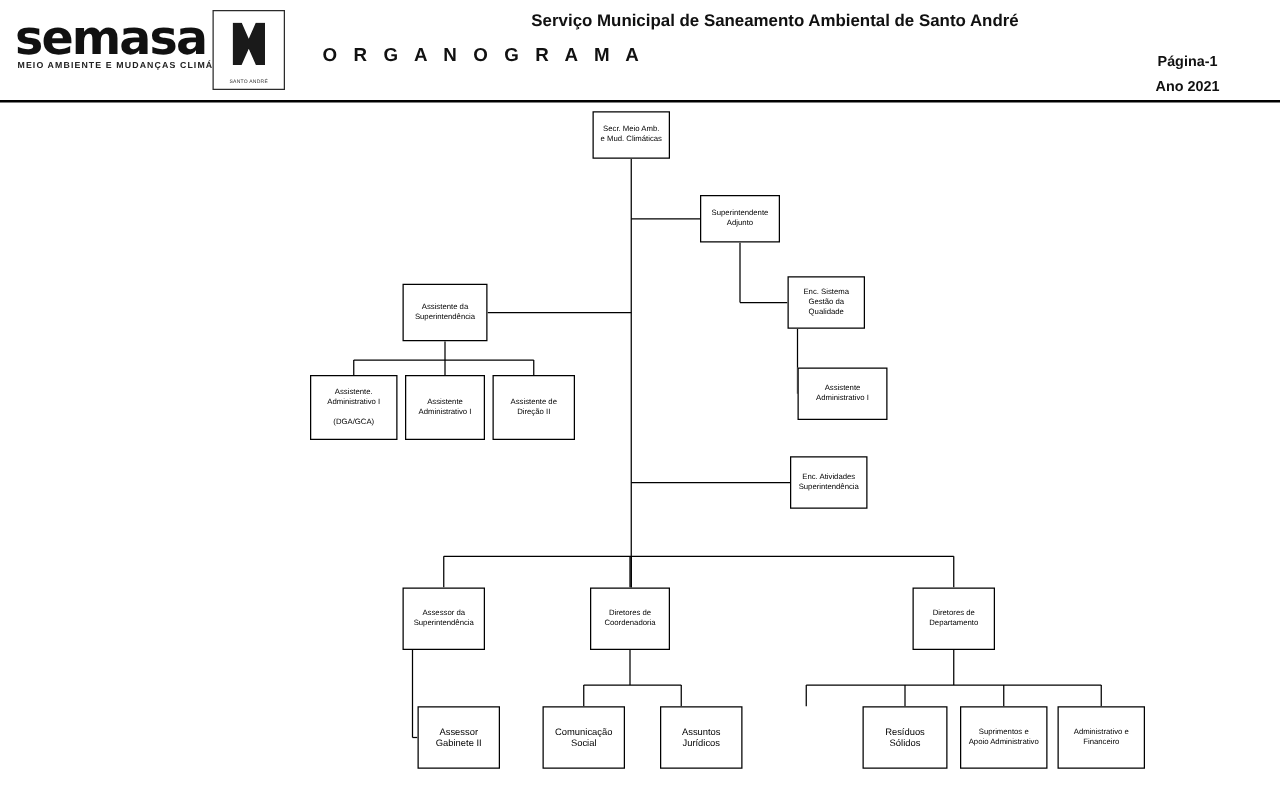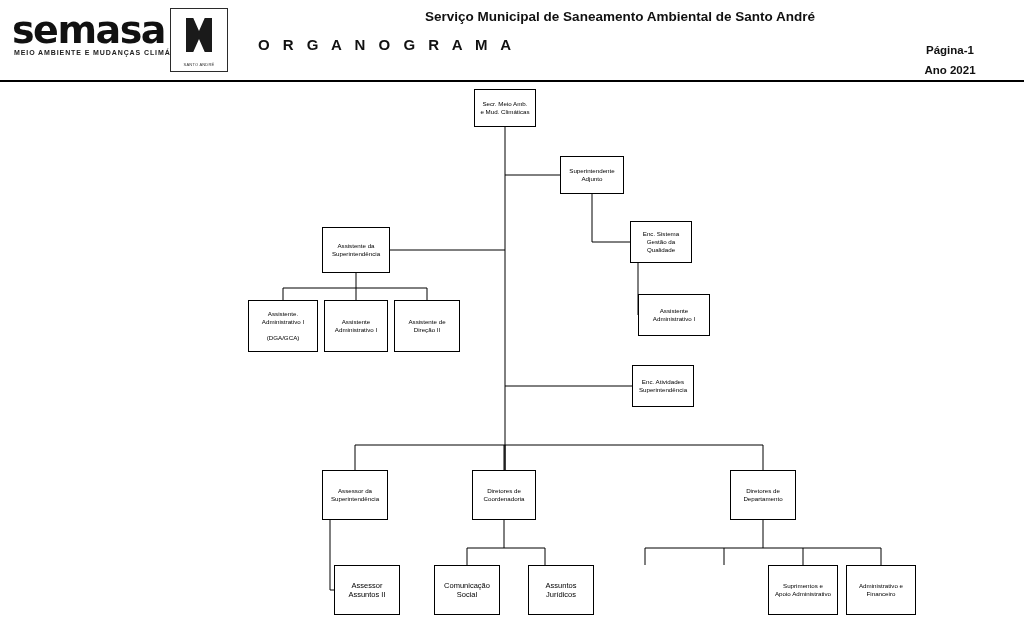--- a/index.html
+++ b/index.html
@@ -235,22 +235,24 @@
 Direção II</div>
     <div class="node small" style="left: 632px; top: 283px; width: 62px; height: 42px;">Enc. Atividades
 Superintendência</div>
     <div class="node small" style="left: 322px; top: 388px; width: 66px; height: 50px;">Assessor da
 Superintendência</div>
     <div class="node small" style="left: 472px; top: 388px; width: 64px; height: 50px;">Diretores de
 Coordenadoria</div>
     <div class="node small" style="left: 730px; top: 388px; width: 66px; height: 50px;">Diretores de
 Departamento</div>
     <div class="node" style="left: 334px; top: 483px; width: 66px; height: 50px;">Assessor
-Assuntos II</div>
+Gabinete II</div>
     <div class="node" style="left: 434px; top: 483px; width: 66px; height: 50px;">Comunicação
 Social</div>
     <div class="node" style="left: 528px; top: 483px; width: 66px; height: 50px;">Assuntos
 Jurídicos</div>
+    <div class="node" style="left: 690px; top: 483px; width: 68px; height: 50px;">Resíduos
+Sólidos</div>
     <div class="node small" style="left: 768px; top: 483px; width: 70px; height: 50px;">Suprimentos e
 Apoio Administrativo</div>
     <div class="node small" style="left: 846px; top: 483px; width: 70px; height: 50px;">Administrativo e
 Financeiro</div>
   </div>
 
 </body></html>

